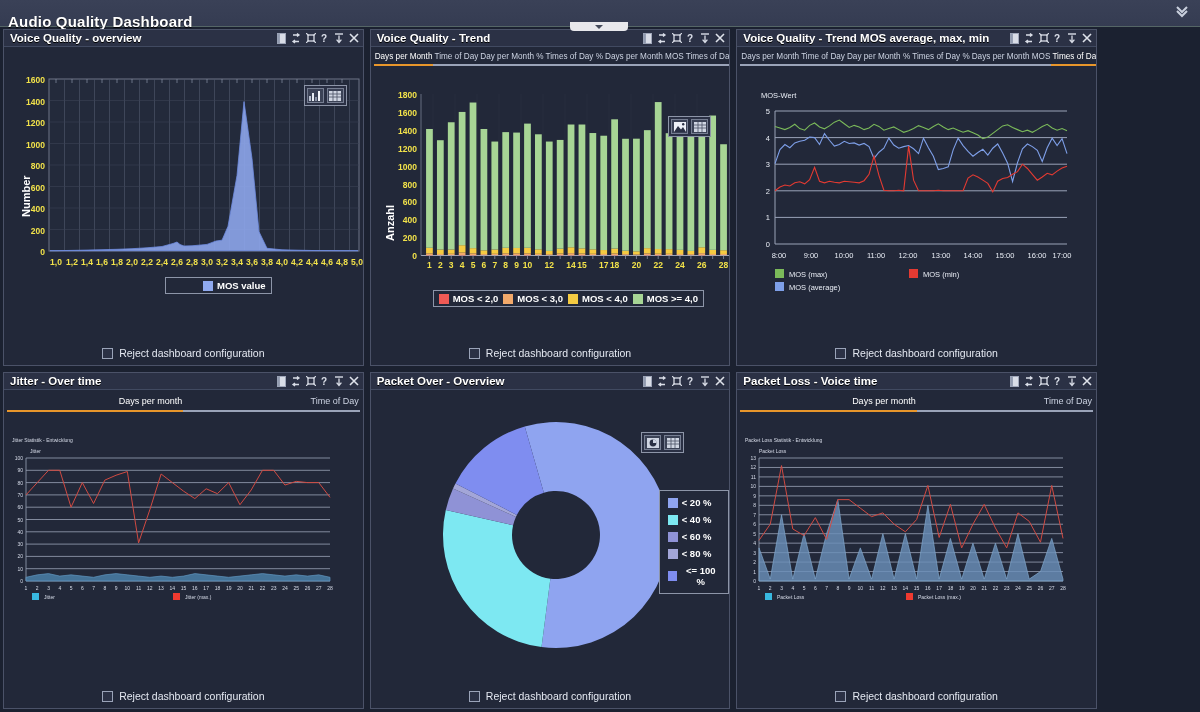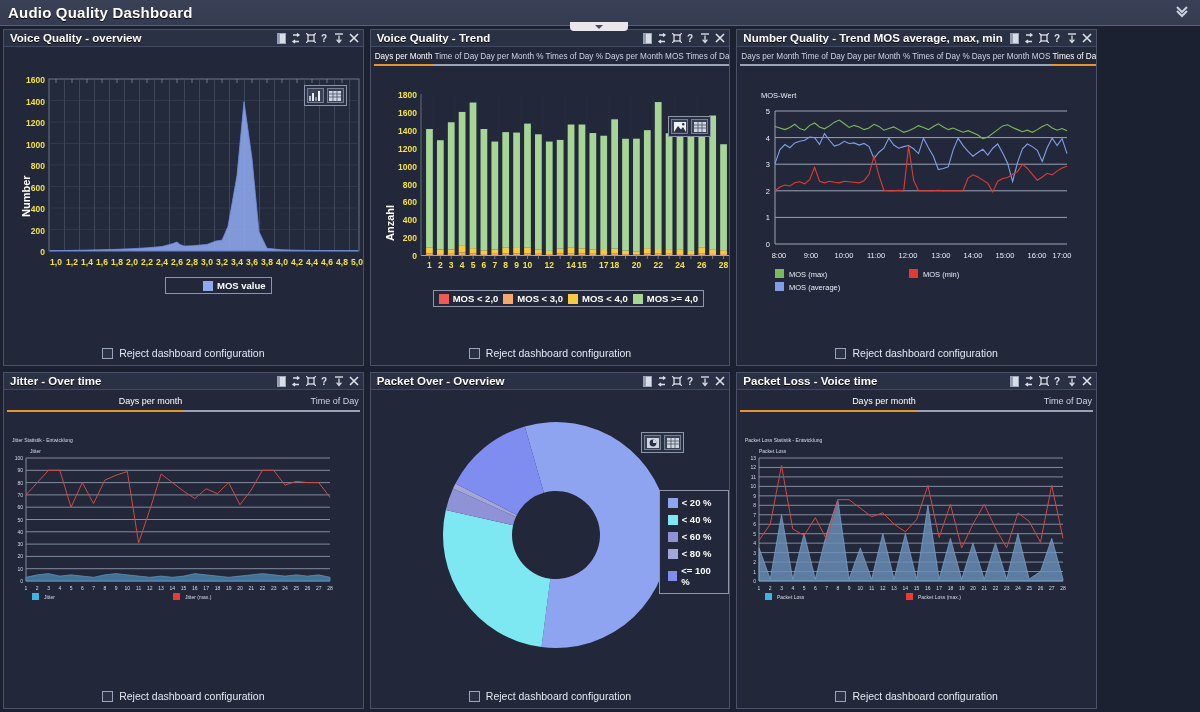--- a/index.html
+++ b/index.html
@@ -8,22 +8,22 @@
     background: #1b2130;
     font-family: "Liberation Sans", sans-serif;
     overflow: hidden;
   }
   
   #app-titlebar {
     height: 26px;
     background: linear-gradient(#3a4157, #353c52);
     border-bottom: 1px solid #5a6party;
     border-bottom: 1px solid #566;
-    display: flex; align-items: center;
-    padding: 0 8px;
+    display: flex; 
+    padding: 13px 8px;
     position: relative;
   }
   #app-titlebar .title {
     color: #ffffff; font-size: 15px; font-weight: bold;
     letter-spacing: .2px;
     text-shadow: 0 1px 1px #000;
   }
   #app-titlebar .chevrons {
     position: absolute; right: 10px; top: 3px;
     color: #c9cfdd; font-size: 13px; line-height: 10px;
@@ -628,21 +628,21 @@
       </div>
       <div class="reject-row">
         <span class="cb"></span>
         <span class="lbl">Reject dashboard configuration</span>
       </div>
     </div>
   </div>
 
   <div class="panel">
     <div class="panel-head">
-      <span class="panel-title">Number Quality - Trend MOS average, max, min</span>
+      <span class="panel-title">Voice Quality - Trend MOS average, max, min</span>
       <span class="panel-icons">
         <span class="picon">
             <svg width="9" height="11" viewBox="0 0 9 11">
               <rect x="0.5" y="0.5" width="8" height="10" fill="#e8ecf5" stroke="#aab2c4"></rect>
               <rect x="0.5" y="0.5" width="2.4" height="10" fill="#9aa3b8"></rect>
             </svg>
           </span>
         <span class="picon">
             <svg width="10" height="11" viewBox="0 0 10 11">
               <path d="M2 2 L7 2 M6 0.5 L8 2 L6 3.5" stroke="#e8ecf5" fill="none" stroke-width="1.3"></path>
@@ -923,21 +923,21 @@
                 <rect x="0" y="0" width="12" height="10" fill="#cfd5e2"></rect>
                 <g stroke="#4a5164" stroke-width="0.8">
                   <line x1="0" y1="3" x2="12" y2="3"></line>
                   <line x1="0" y1="6" x2="12" y2="6"></line>
                   <line x1="4" y1="0" x2="4" y2="10"></line>
                   <line x1="8" y1="0" x2="8" y2="10"></line>
                 </g>
               </svg>
           </span>
         </div>
-        <div class="legendbox" style="left:288px; top:80px; flex-direction:column; align-items:flex-start; gap:6px; padding:6px 8px;">
+        <div class="legendbox" style="left:288px; top:80px; flex-direction:column; align-items:flex-start; gap:6px; padding:6px 8px;text-align:center;">
           <span class="li">
               <span class="sw" style="background:#8fa4f0"></span>
               <span>&lt; 20 %</span>
             </span>
           <span class="li">
               <span class="sw" style="background:#7de8f2"></span>
               <span>&lt; 40 %</span>
             </span>
           <span class="li">
               <span class="sw" style="background:#8f92d6"></span>

